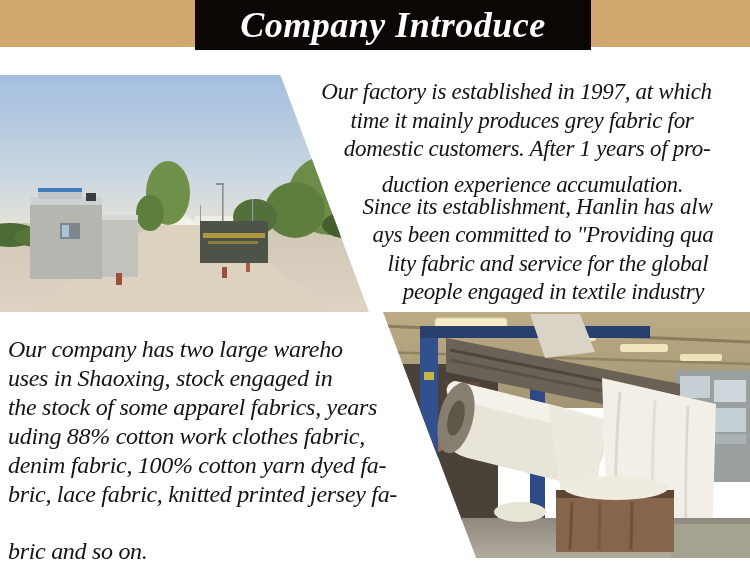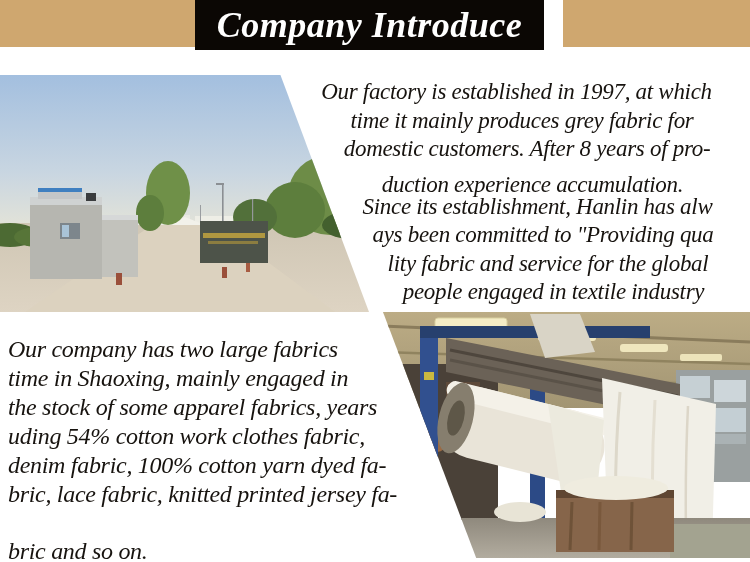--- a/index.html
+++ b/index.html
@@ -3,21 +3,21 @@
 <meta charset="utf-8">
 <style>
   html,body{margin:0;padding:0;background:#ffffff;}
   body{width:750px;height:562px;position:relative;overflow:hidden;
        font-family:"Liberation Serif", serif;}
 
   
   .accent-bar{position:absolute;top:0;height:47px;background:#cfa76f;}
   .accent-left{left:0;width:195px;}
   .accent-right{left:563px;width:187px;}
-  .header-box{position:absolute;left:195px;top:0;width:349px;height:50px;
+  .header-box{position:absolute;left:195px;top:0;width:396px;height:50px;
               background:#0b0704;display:flex;align-items:center;justify-content:center;}
   .header-title{color:#ffffff;font-size:36px;font-weight:bold;font-style:italic;
                 letter-spacing:0.5px;white-space:nowrap;}
 
   
   .photo{position:absolute;overflow:hidden;}
   .photo svg{display:block;}
   .factory-photo{left:0;top:75px;width:369px;height:237px;
                  clip-path:polygon(0 0, 76% 0, 100% 100%, 0 100%);}
   .machine-photo{left:380px;top:312px;width:370px;height:246px;
@@ -191,26 +191,26 @@
       <line x1="220" y1="190" x2="219" y2="238" stroke="#79583c" stroke-width="3"></line>
       <line x1="252" y1="190" x2="251" y2="238" stroke="#6e5238" stroke-width="3"></line>
       <ellipse cx="236" cy="176" rx="52" ry="12" fill="#efecdf"></ellipse>
       <ellipse cx="140" cy="200" rx="26" ry="10" fill="#e8e4d6"></ellipse>
     </g>
   </svg>
 </div>
 
 <div class="t-line intro-line il0">Our factory is established in 1997, at which</div>
 <div class="t-line intro-line il1">time it mainly produces grey fabric for</div>
-<div class="t-line intro-line il2">domestic customers. After 8 years of pro-</div>
+<div class="t-line intro-line il2">domestic customers. After 1 years of pro-</div>
 <div class="t-line intro-line il3">duction experience accumulation.</div>
 <div class="t-line intro-line il4">Since its establishment, Hanlin has alw</div>
 <div class="t-line intro-line il5">ays been committed to "Providing qua</div>
 <div class="t-line intro-line il6">lity fabric and service for the global</div>
 <div class="t-line intro-line il7">people engaged in textile industry</div>
 
-<div class="t-line co-line cl0">Our company has two large fabrics</div>
-<div class="t-line co-line cl1">time in Shaoxing, mainly engaged in</div>
+<div class="t-line co-line cl0">Our company has two large wareho</div>
+<div class="t-line co-line cl1">uses in Shaoxing, stock engaged in</div>
 <div class="t-line co-line cl2">the stock of some apparel fabrics, years</div>
-<div class="t-line co-line cl3">uding 54% cotton work clothes fabric,</div>
+<div class="t-line co-line cl3">uding 88% cotton work clothes fabric,</div>
 <div class="t-line co-line cl4">denim fabric, 100% cotton yarn dyed fa-</div>
 <div class="t-line co-line cl5">bric, lace fabric, knitted printed jersey fa-</div>
 <div class="t-line co-line cl6">bric and so on.</div>
 
 </body></html>

